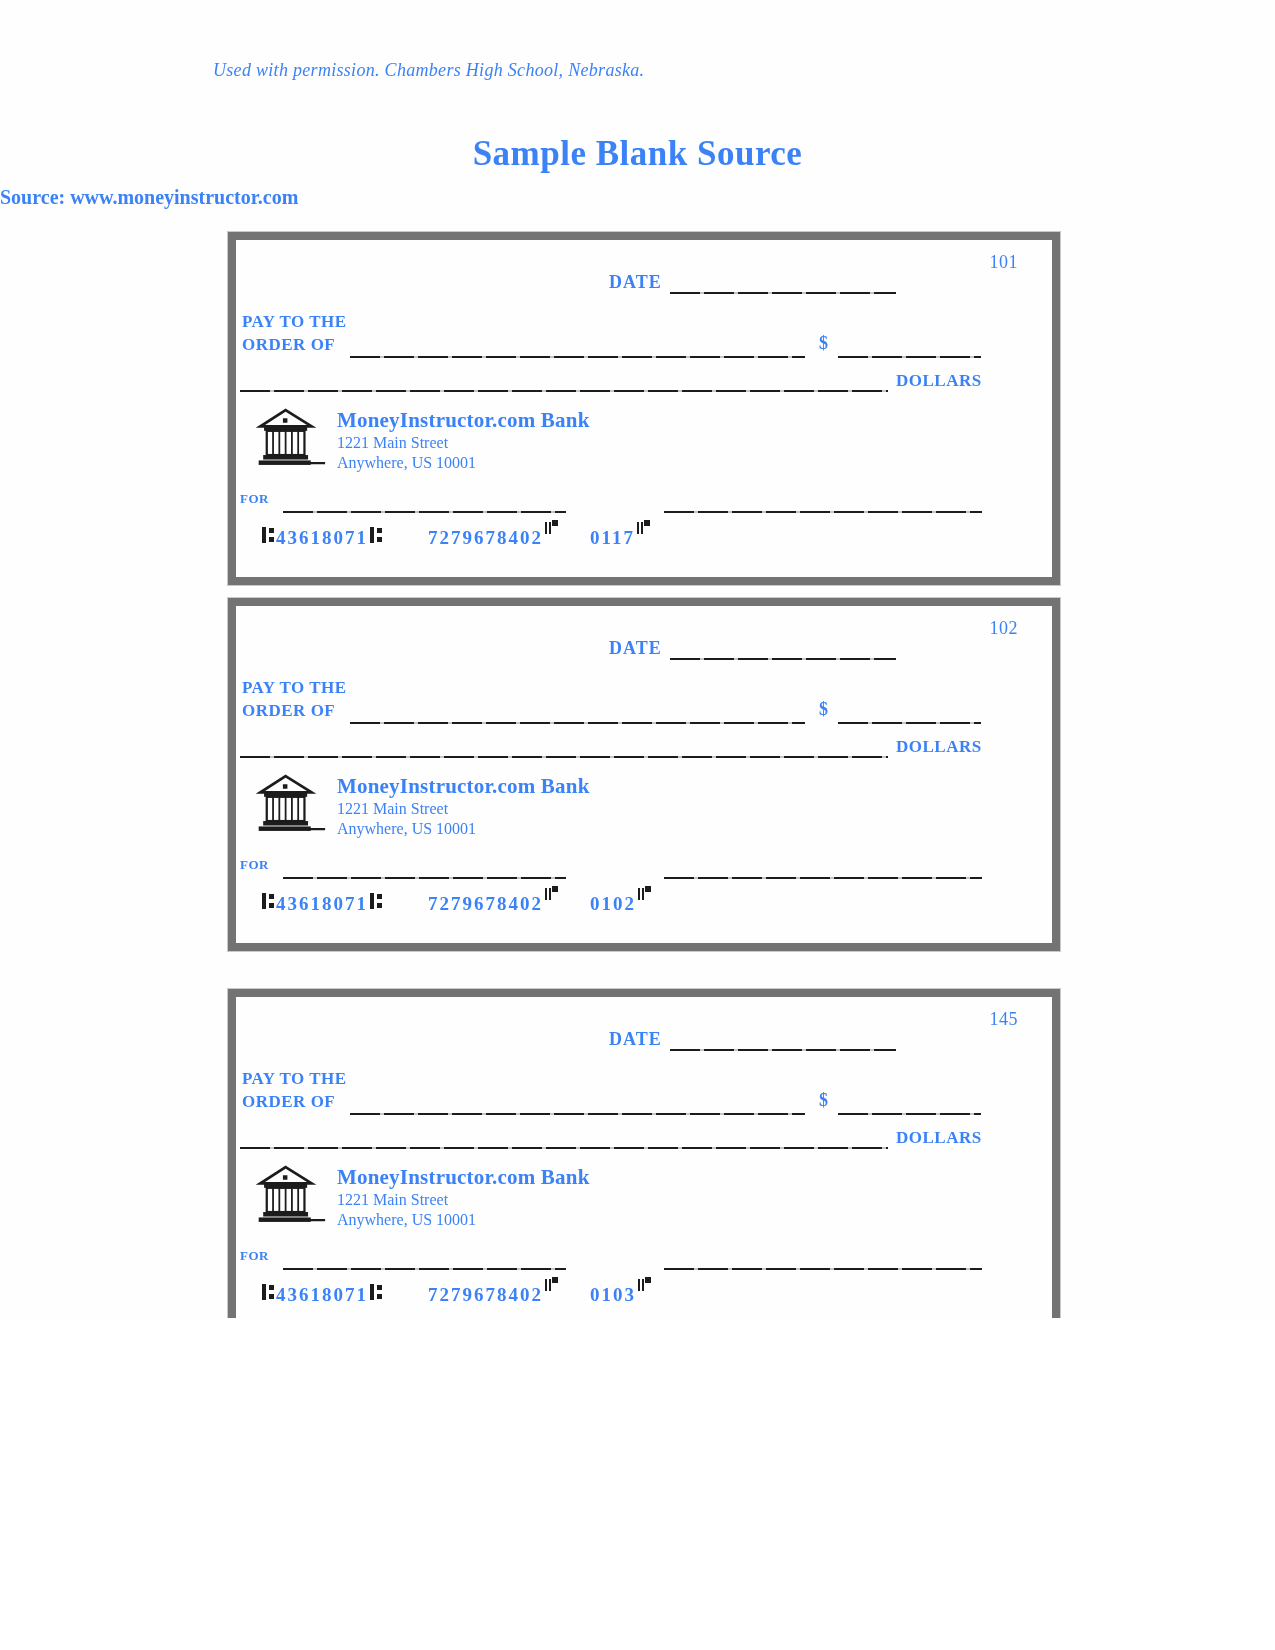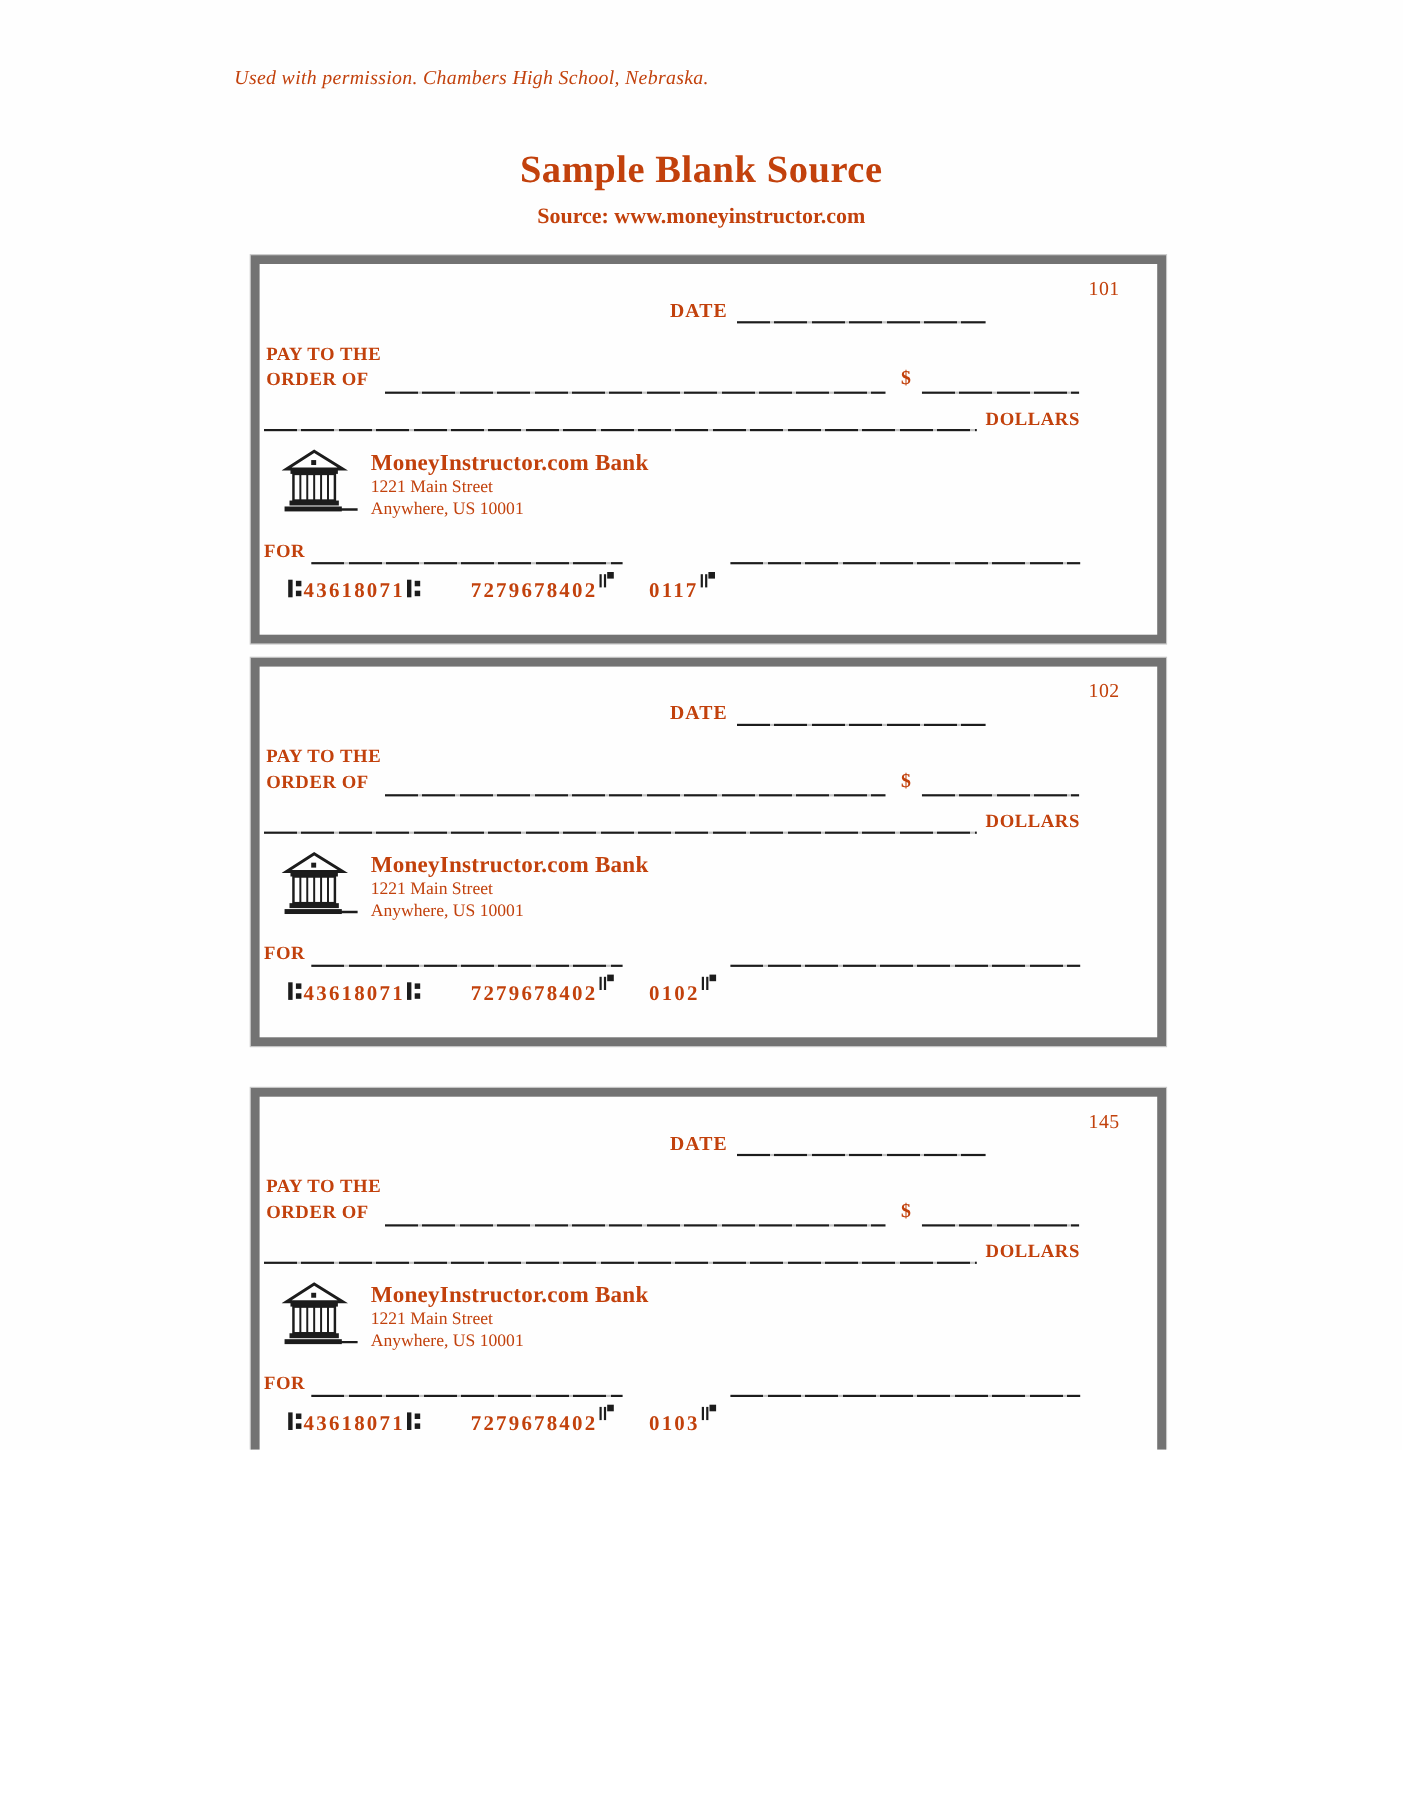--- a/index.html
+++ b/index.html
@@ -1,34 +1,34 @@
 <!DOCTYPE html>
 <html><head>
 <meta charset="utf-8">
 <style>
   html,body{margin:0;padding:0;background:#ffffff;}
   .page{
     position:relative;
     width:1275px;height:1318px;
     background:#fefefe;
     font-family:"Liberation Serif", serif;
-    color:#c2410c;
+    color:#3b82f6;
     overflow:hidden;
   }
   .permission-note{
     position:absolute;left:213px;top:60px;
     font-style:italic;font-size:18px;letter-spacing:.3px;
   }
   .doc-title{
     position:absolute;left:0;top:134px;width:100%;
     text-align:center;font-size:35px;font-weight:bold;letter-spacing:.5px;
   }
   .doc-source{
     position:absolute;left:0;top:186px;width:100%;
-    text-align:center;font-size:20px;font-weight:bold;
+    font-size:20px;font-weight:bold;
   }
   .check{
     position:absolute;left:228px;width:816px;height:337px;
     border:8px solid #737373;background:#fefefe;
     box-shadow:0 0 0 1px #c9c9c9;
   }
   .check-1{top:232px;}
   .check-2{top:598px;}
   .check-3{top:989px;}
   .check-number{
@@ -48,21 +48,21 @@
   }
   .payee-line{top:116px;left:114px;width:455px;}
   .dollar-sign{position:absolute;top:93px;left:583px;font-size:18px;font-weight:bold;}
   .amount-line{top:116px;left:602px;width:143px;}
   .written-line{top:150px;left:4px;width:648px;}
   .dollars-label{position:absolute;top:131px;left:660px;font-size:17px;font-weight:bold;letter-spacing:.5px;}
   .bank-block{position:absolute;top:164px;left:20px;display:flex;gap:11px;align-items:flex-start;}
   .bank-logo{width:70px;height:68px;flex:0 0 auto;}
   .bank-name{font-size:21px;font-weight:bold;margin-top:4px;letter-spacing:.2px;}
   .bank-addr{font-size:16px;line-height:20px;}
-  .for-label{position:absolute;top:251px;left:4px;font-size:17px;font-weight:bold;letter-spacing:.5px;}
+  .for-label{position:absolute;top:251px;left:4px;font-size:13px;font-weight:bold;letter-spacing:.5px;}
   .for-line{top:271px;left:47px;width:283px;}
   .sig-line{top:271px;left:428px;width:318px;}
   .micr-row{
     position:absolute;top:287px;left:24px;
     font-size:19px;font-weight:bold;letter-spacing:2px;
     display:flex;align-items:flex-start;
   }
   .micr-gap-a{width:44px;}
   .micr-gap-b{width:32px;}
   

